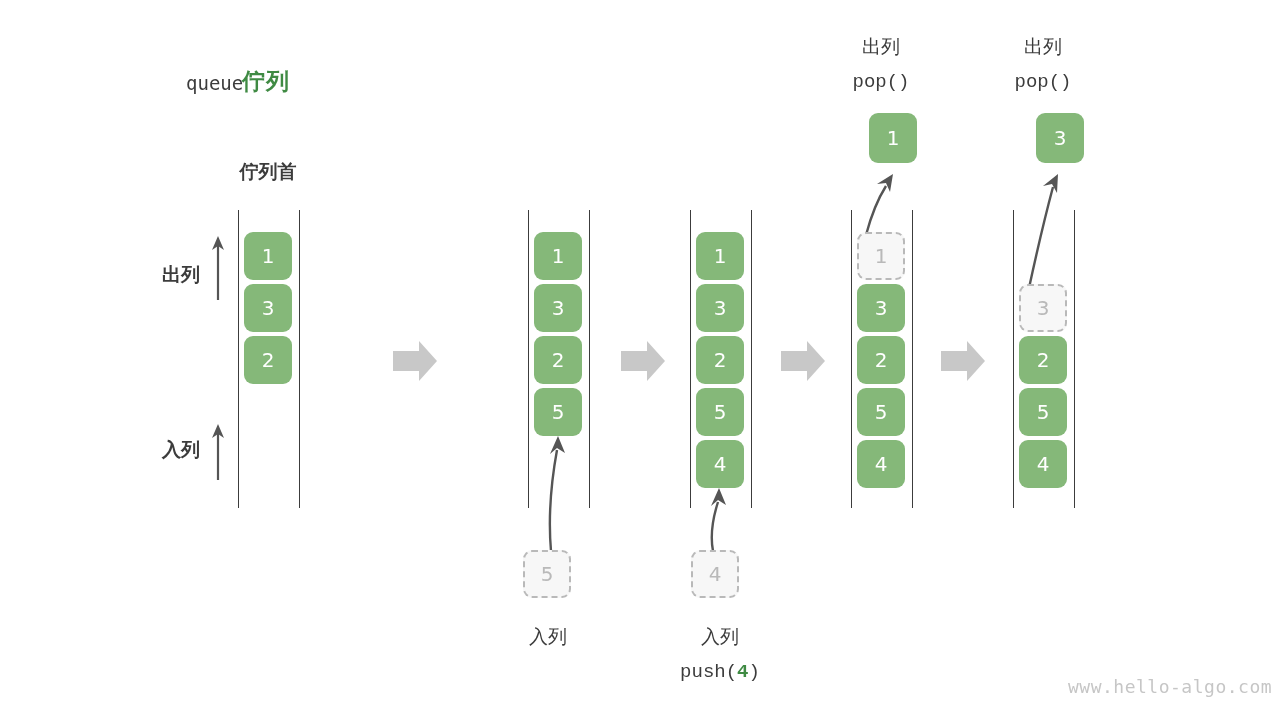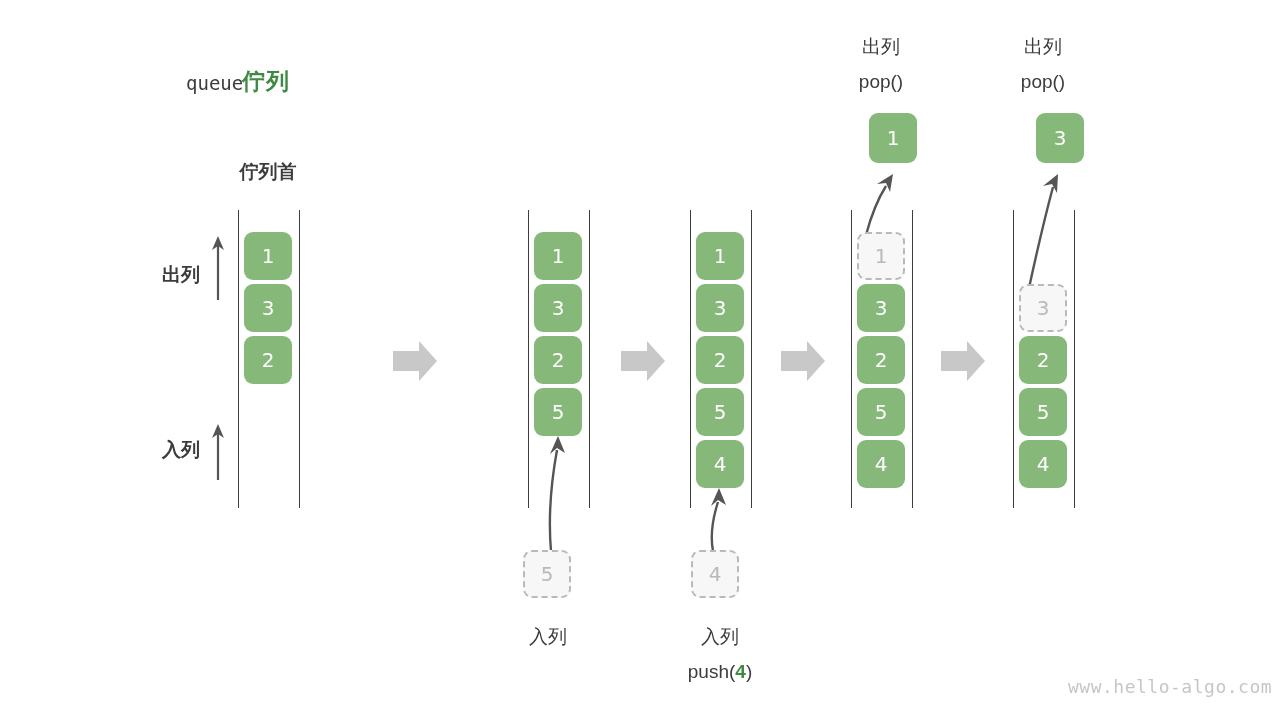--- a/index.html
+++ b/index.html
@@ -44,21 +44,21 @@
     font-family: "DejaVu Sans", "Liberation Sans", sans-serif;
   }
 
   
   .op-cap {
     font-size: 19px; color: #3c3c3c; line-height: 36px;
     text-align: center; white-space: nowrap;
     font-family: "DejaVu Sans", "Liberation Sans", sans-serif;
   }
   .op-cap .mono {
-    font-family: Liberation Sans, sans-serif;
+    font-family: Liberation Mono, monospace;
     letter-spacing: 0px;
   }
   .op-cap .val { color: #3f8a43; font-weight: bold; }
 
   
   .rail {
     position: absolute;
     width: 1px;
     background: #3c3c3c;
   }

